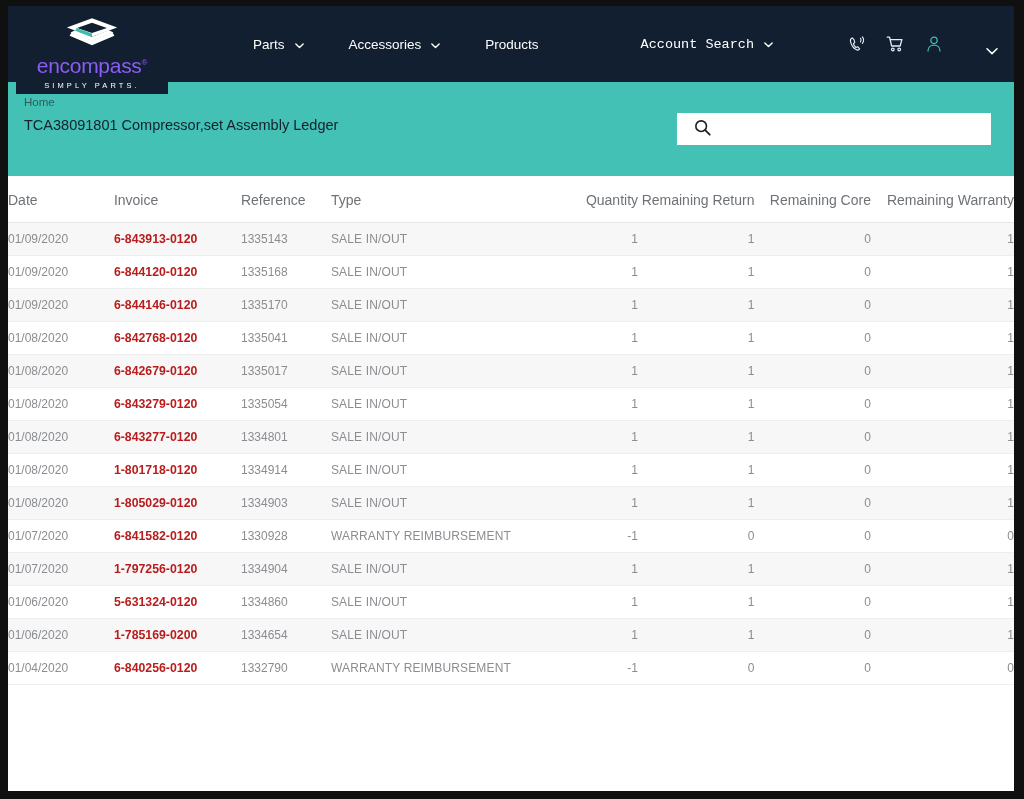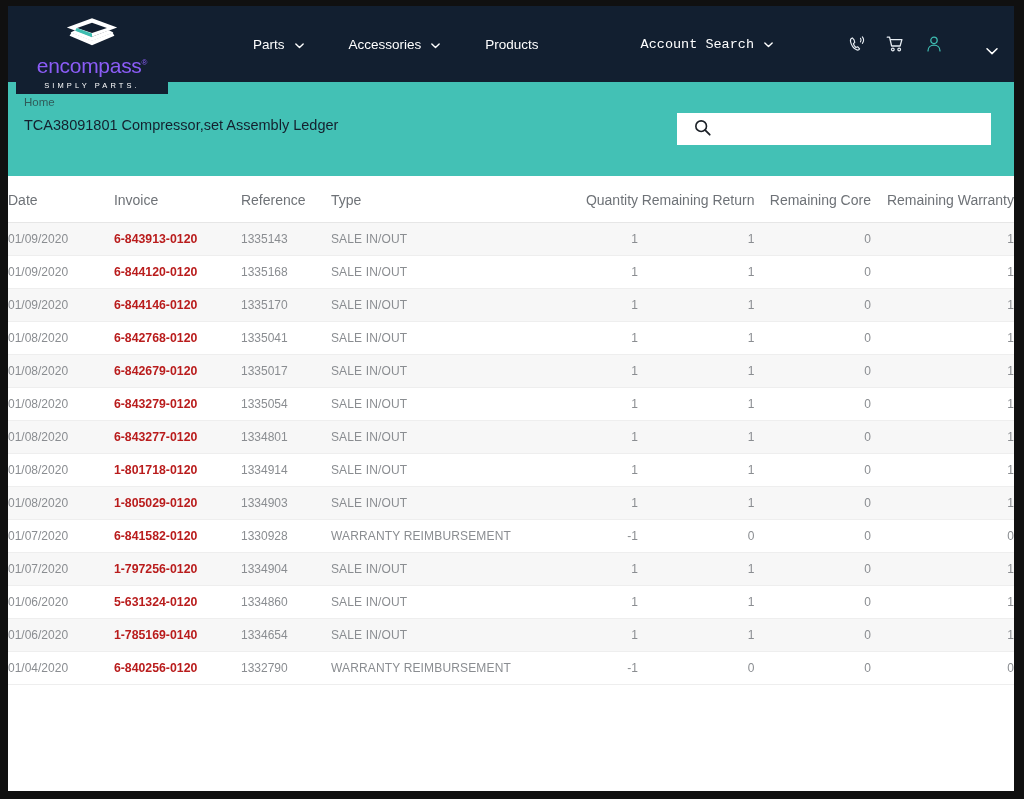--- a/index.html
+++ b/index.html
@@ -481,21 +481,21 @@
             <td class="c-inv"><span class="invoice-link">5-631324-0120</span></td>
             <td class="c-ref">1334860</td>
             <td class="c-type">SALE IN/OUT</td>
             <td class="c-qty num">1</td>
             <td class="c-rret num">1</td>
             <td class="c-rcore num">0</td>
             <td class="c-rwar num">1</td>
           </tr>
           <tr>
             <td class="c-date">01/06/2020</td>
-            <td class="c-inv"><span class="invoice-link">1-785169-0140</span></td>
+            <td class="c-inv"><span class="invoice-link">1-785169-0200</span></td>
             <td class="c-ref">1334654</td>
             <td class="c-type">SALE IN/OUT</td>
             <td class="c-qty num">1</td>
             <td class="c-rret num">1</td>
             <td class="c-rcore num">0</td>
             <td class="c-rwar num">1</td>
           </tr>
           <tr>
             <td class="c-date">01/04/2020</td>
             <td class="c-inv"><span class="invoice-link">6-840256-0120</span></td>

